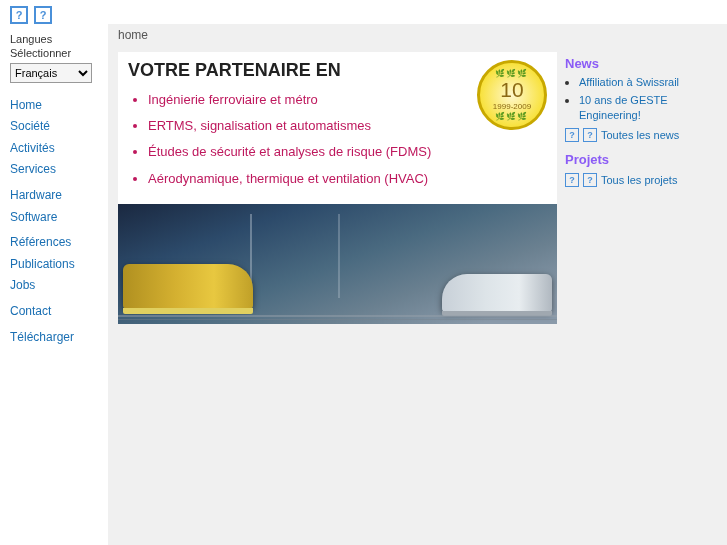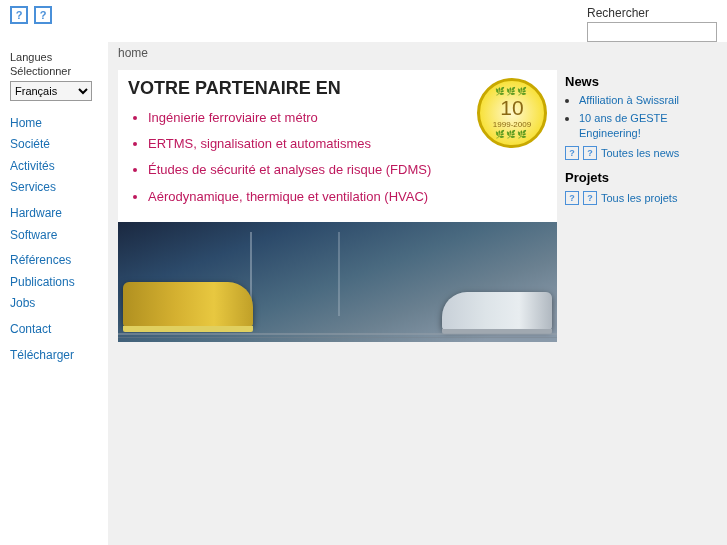--- a/index.html
+++ b/index.html
@@ -43,21 +43,21 @@
     .badge-circle { width: 70px; height: 70px; border-radius: 50%; border: 3px solid #c8a800; background: radial-gradient(circle, #fff8cc, #f5d800); display: flex; flex-direction: column; align-items: center; justify-content: center; position: relative; }
     .badge-number { font-size: 21px; font-weight: normal; color: #8b6914; }
     .badge-years { font-size: 8px; color: #8b6914; text-align: center; line-height: 1.2; }
     
     .hero-image { width: 100%; height: 120px; background: linear-gradient(135deg, #2a3a5c 0%, #4a6080 30%, #8a9ab0 60%, #c0c8d0 80%, #dde0e5 100%); overflow: hidden; position: relative; display: flex; align-items: flex-end; }
     .train-visual { width: 100%; height: 100%; background: linear-gradient(to bottom, #1a2840 0%, #2a4060 40%, #3a5070 60%, #607080 80%, #80909a 100%); display: flex; align-items: center; justify-content: center; }
     
     .right-panel { width: 160px; padding: 4px 8px; background: #f0f0f0; flex-shrink: 0; }
     
     .news-section { margin-bottom: 10px; }
-    .panel-title { font-size: 13px; font-weight: bold; color: #000000; margin-bottom: 4px; }
+    .panel-title { font-size: 13px; font-weight: bold; color: #8b5cf6; margin-bottom: 4px; }
     .news-list { list-style: disc; padding-left: 14px; }
     .news-list li { margin-bottom: 4px; }
     .news-link { color: #1a6fb3; text-decoration: none; font-size: 11px; line-height: 1.3; }
     
     .all-news-row { display: flex; align-items: center; gap: 4px; margin: 6px 0; }
     .small-icon { width: 14px; height: 14px; border: 1.5px solid #4a90d9; color: #4a90d9; font-weight: bold; font-size: 9px; display: flex; align-items: center; justify-content: center; }
     .all-link { color: #1a6fb3; text-decoration: none; font-size: 11px; }
     
     .projects-section { margin-top: 4px; }
     .projects-list { list-style: disc; padding-left: 14px; }
@@ -71,24 +71,20 @@
   </style>
 </head>
 <body>
 
 <div class="page-wrapper">
 
   <div class="top-bar">
     <div class="top-icons">
       <div class="help-icon">?</div>
       <div class="help-icon">?</div>
-    </div>
-    <div class="search-area">
-      <span class="search-label">Rechercher</span>
-      <input class="search-input" type="text" style="">
     </div>
   </div>
 
   <div class="main-layout">
 
     <div class="sidebar">
       <div class="lang-section">
         <div class="lang-label">
           <span>Langues</span><br>
           <span>Sélectionner</span>

